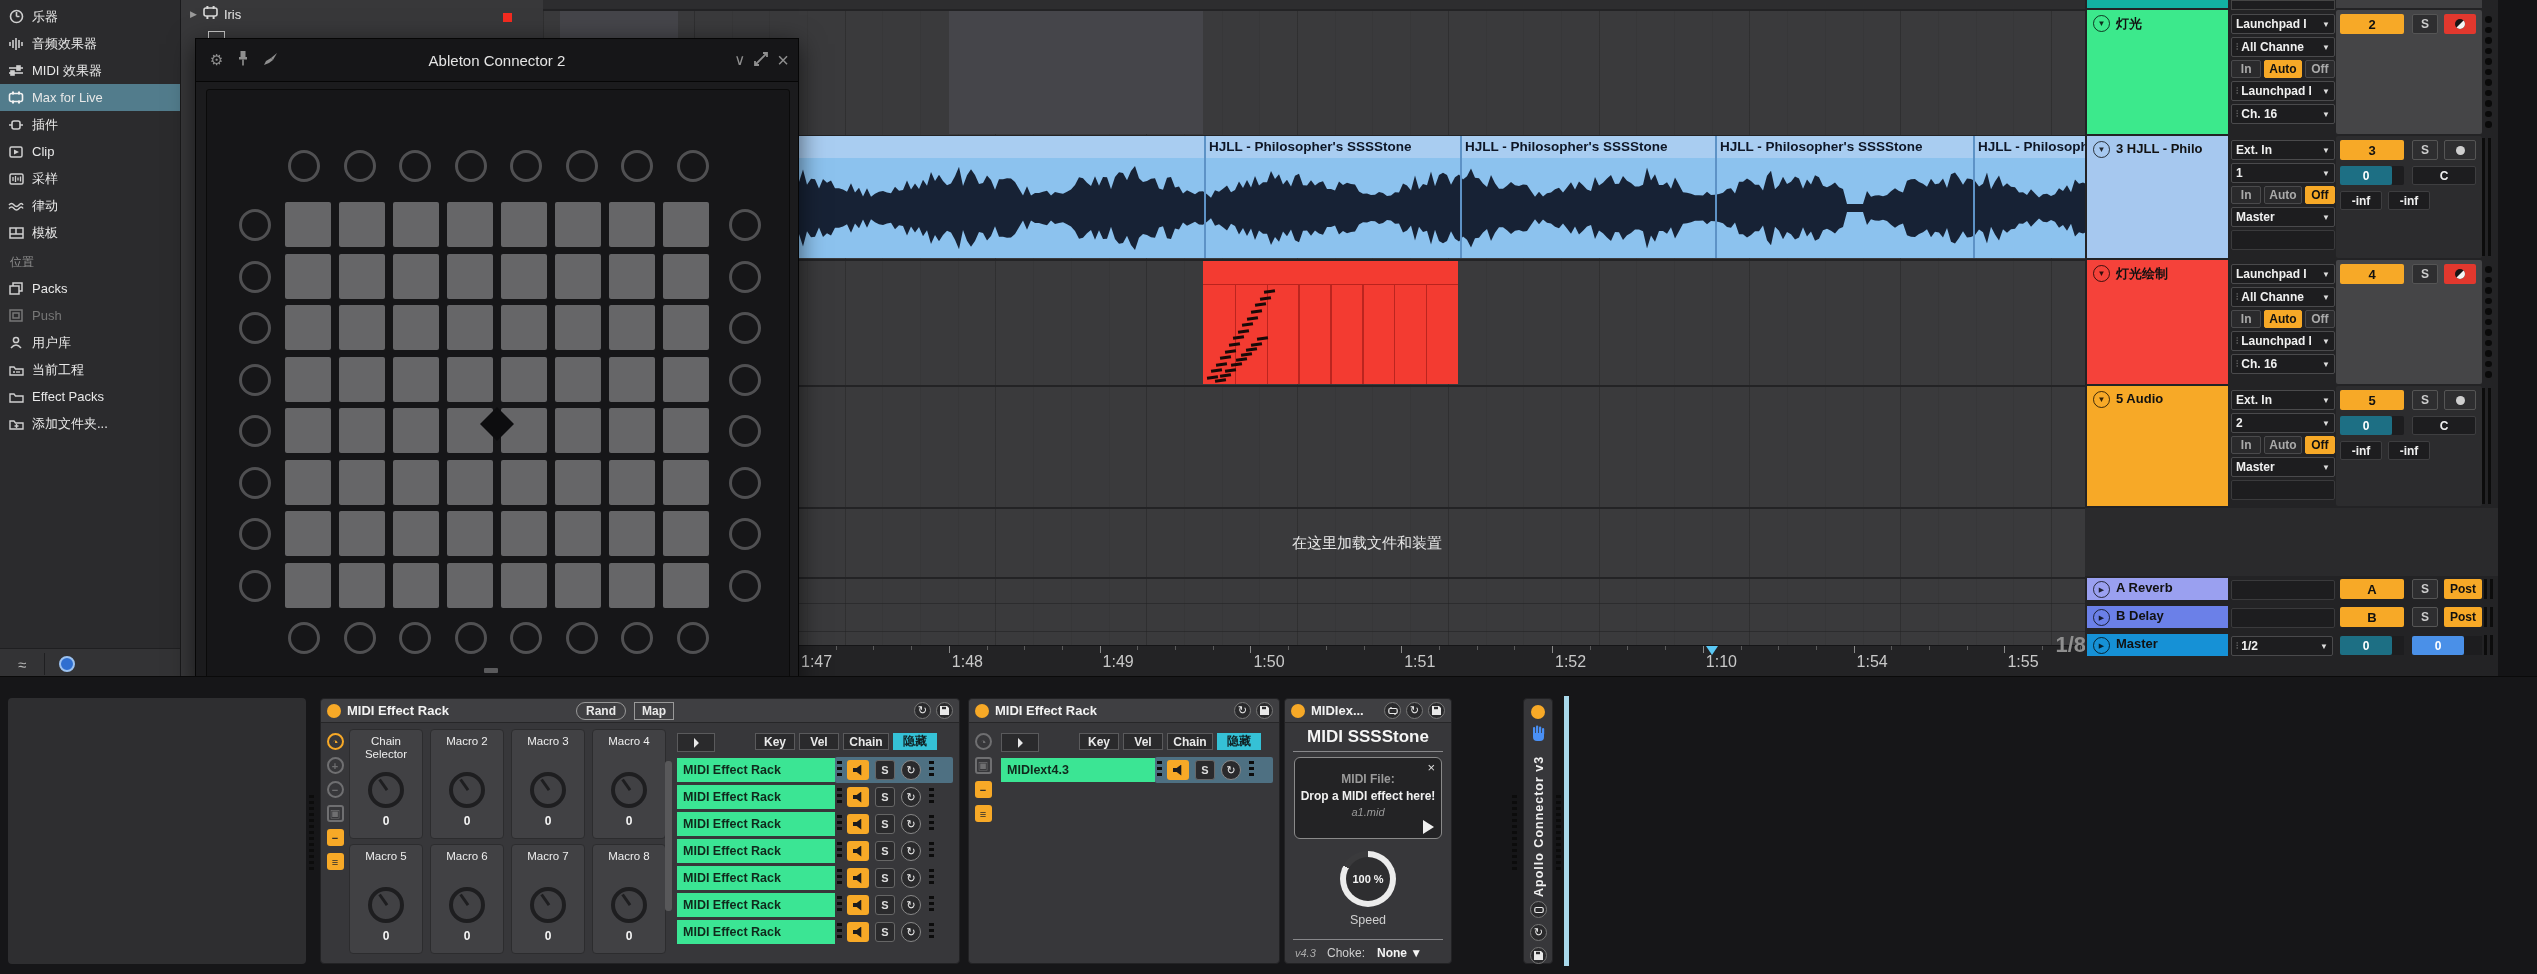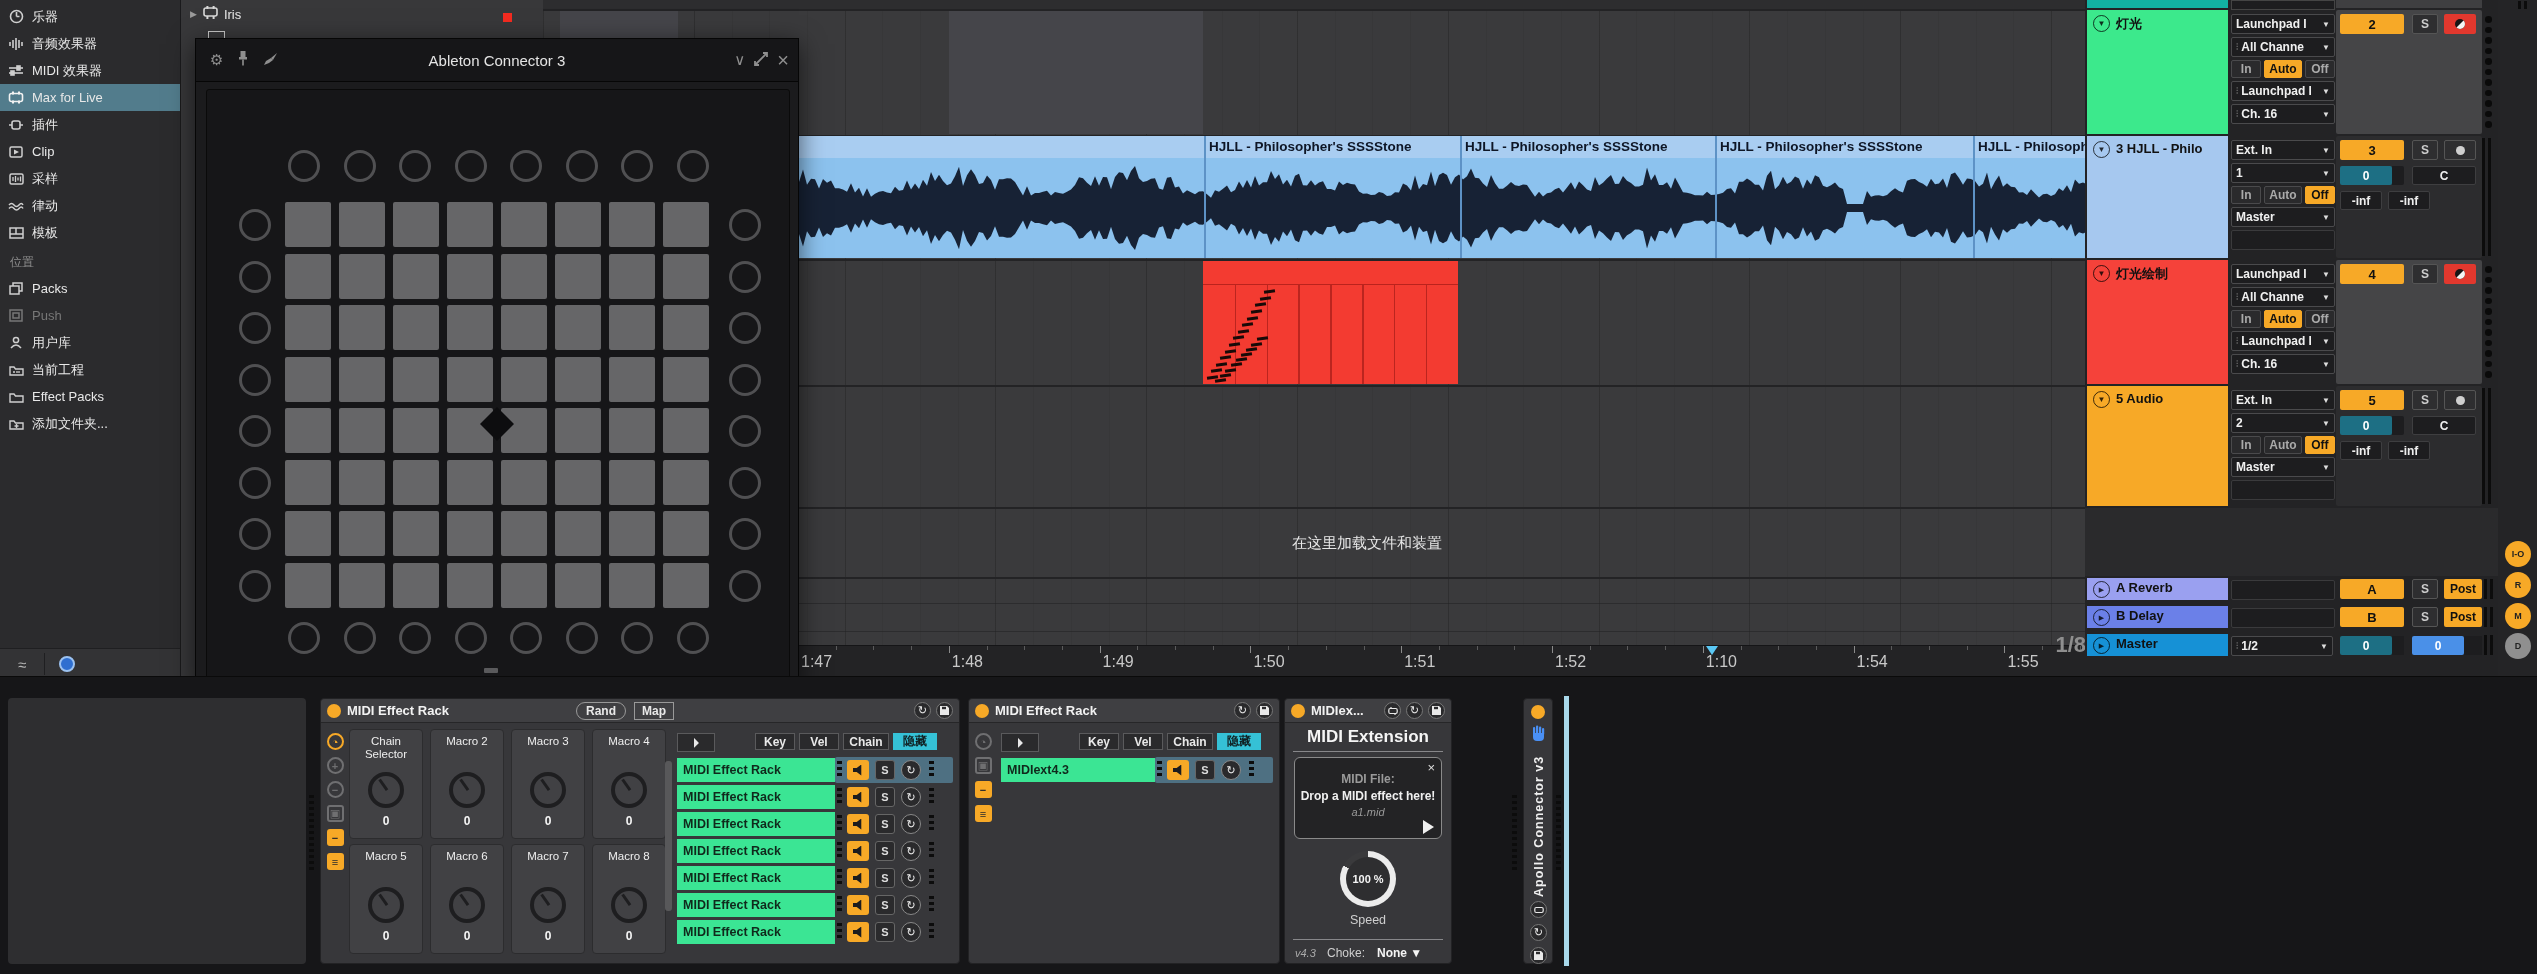--- a/index.html
+++ b/index.html
@@ -459,28 +459,20 @@
       <div class="volbox" style="left: 255px; top: 636px; width: 52px;">0</div>
       <div style="position: absolute; left: 307px; top: 636px; width: 12px; height: 19px; background: rgb(29, 29, 31);"></div>
       <div class="volbox" style="left: 327px; top: 636px; width: 52px; background: rgb(74, 144, 232);">0</div>
       <div style="position: absolute; left: 379px; top: 636px; width: 18px; height: 19px; background: rgb(29, 29, 31);"></div>
       <div class="meterII" style="left: 399px; top: 635px; height: 20px;">
         <i></i>
         <i></i>
       </div>
     </div>
 
-  <div id="rightcol" class="abs">
-      <div style="position: absolute; left: 20px; top: 1px; width: 3px; height: 8px; background: rgb(12, 12, 12);"></div>
-      <div style="position: absolute; left: 26px; top: 1px; width: 3px; height: 8px; background: rgb(12, 12, 12);"></div>
-      <div class="iorb" style="left: 7px; top: 541px;">I-O</div>
-      <div class="iorb" style="left: 7px; top: 572px;">R</div>
-      <div class="iorb" style="left: 7px; top: 603px;">M</div>
-      <div class="iorb dim" style="left: 7px; top: 633px;">D</div>
-    </div>
 
   <div id="blist" class="abs">
     <div class="blist-row">
       <span style="color:#9a9a9a;font-size:9px;">▶</span>
       <span class="ic">
         <svg width="15" height="13" viewBox="0 0 15 13">
             <rect x="1" y="2" width="13" height="8" rx="2" fill="none" stroke="#d8d8d8" stroke-width="1.6"></rect>
             <rect x="3.4" y="0" width="2" height="3" fill="#d8d8d8"></rect>
             <rect x="9.6" y="0" width="2" height="3" fill="#d8d8d8"></rect>
             <rect x="3.4" y="10" width="2" height="3" fill="#d8d8d8"></rect>
@@ -653,21 +645,21 @@
       </div>
   </div>
   <div id="side-footer" class="abs">
     <span style="width:44px;text-align:center;color:#b5b5b5;font-size:15px;">≈</span>
     <span style="width:1px;height:22px;background:#1f1f21;"></span>
     <span style="margin-left:14px;width:16px;height:16px;border-radius:50%;background:#2f6fd0;border:2px solid #9cc2f0;box-sizing:border-box;display:inline-block;"></span>
   </div>
 
   <div id="m4lwin" class="abs">
     <div id="m4ltitle">
-      <span class="t">Ableton Connector 3</span>
+      <span class="t">Ableton Connector 2</span>
       <span class="wicon">⚙</span>
       <span class="wicon"><svg width="12" height="15" viewBox="0 0 12 15">
             <rect x="3.5" y="0" width="5" height="6" fill="#8f8f8f"></rect>
             <rect x="2" y="6" width="8" height="2.5" fill="#8f8f8f"></rect>
             <rect x="5.2" y="8.5" width="1.6" height="6" fill="#8f8f8f"></rect>
           </svg></span>
       <span class="wicon"><svg width="15" height="14" viewBox="0 0 15 14">
             <path d="M14 1 L8 6 L10 8 Z" fill="#8f8f8f"></path>
             <path d="M8 6 L3 9 L1 13 L6 11 L10 8 Z" fill="#8f8f8f"></path>
           </svg></span>
@@ -989,21 +981,21 @@
             </svg>
           </div>
           <div class="circbtn" style="margin-right: 5px;">↻</div>
           <div class="circbtn" style="margin-right: 6px;">
             <svg width="9" height="9" viewBox="0 0 9 9">
               <path d="M0 0 h7 l2 2 v7 h-9 Z" fill="#e8e8e8"></path>
               <rect x="2" y="0.8" width="4" height="2.4" fill="#2a2a2c"></rect>
             </svg>
           </div>
         </div>
-        <div style="position: absolute; left: 0px; top: 28px; width: 100%; text-align: center; color: rgb(245, 245, 245); font-weight: bold; font-size: 17px;">MIDI Extension</div>
+        <div style="position: absolute; left: 0px; top: 28px; width: 100%; text-align: center; color: rgb(245, 245, 245); font-weight: bold; font-size: 17px;">MIDI SSSStone</div>
         <div class="hr" style="left: 8px; top: 52px; width: 150px;"></div>
         <div style="position: absolute; left: 9px; top: 58px; width: 148px; height: 82px; background: rgb(35, 35, 37); border: 1px solid rgb(138, 138, 138); border-radius: 6px; box-sizing: border-box;">
           <div style="position: absolute; right: 6px; top: 2px; color: rgb(221, 221, 221); font-size: 13px;">×</div>
           <div style="position: absolute; left: 0px; top: 14px; width: 100%; text-align: center; color: rgb(154, 154, 154); font-weight: bold; font-size: 12px;">MIDI File:</div>
           <div style="position: absolute; left: 0px; top: 31px; width: 100%; text-align: center; color: rgb(240, 240, 240); font-weight: bold; font-size: 12px;">Drop a MIDI effect here!</div>
           <div style="position: absolute; left: 0px; top: 48px; width: 100%; text-align: center; color: rgb(154, 154, 154); font-style: italic; font-size: 11px;">a1.mid</div>
           <div style="position: absolute; right: 7px; bottom: 4px; width: 0px; height: 0px; border-top: 7px solid transparent; border-bottom: 7px solid transparent; border-left: 11px solid rgb(240, 240, 240);"></div>
         </div>
         <div style="position: absolute; left: 55px; top: 152px; width: 56px; height: 56px; border-radius: 50%; background: conic-gradient(rgb(236, 236, 236) 0deg, rgb(236, 236, 236) 83%, rgb(58, 58, 60) 83%, rgb(58, 58, 60) 100%); display: flex; align-items: center; justify-content: center;">
           <div style="width: 44px; height: 44px; border-radius: 50%; background: rgb(46, 46, 48); display: flex; align-items: center; justify-content: center; color: rgb(245, 245, 245); font-size: 11px; font-weight: bold;">100 %</div>

